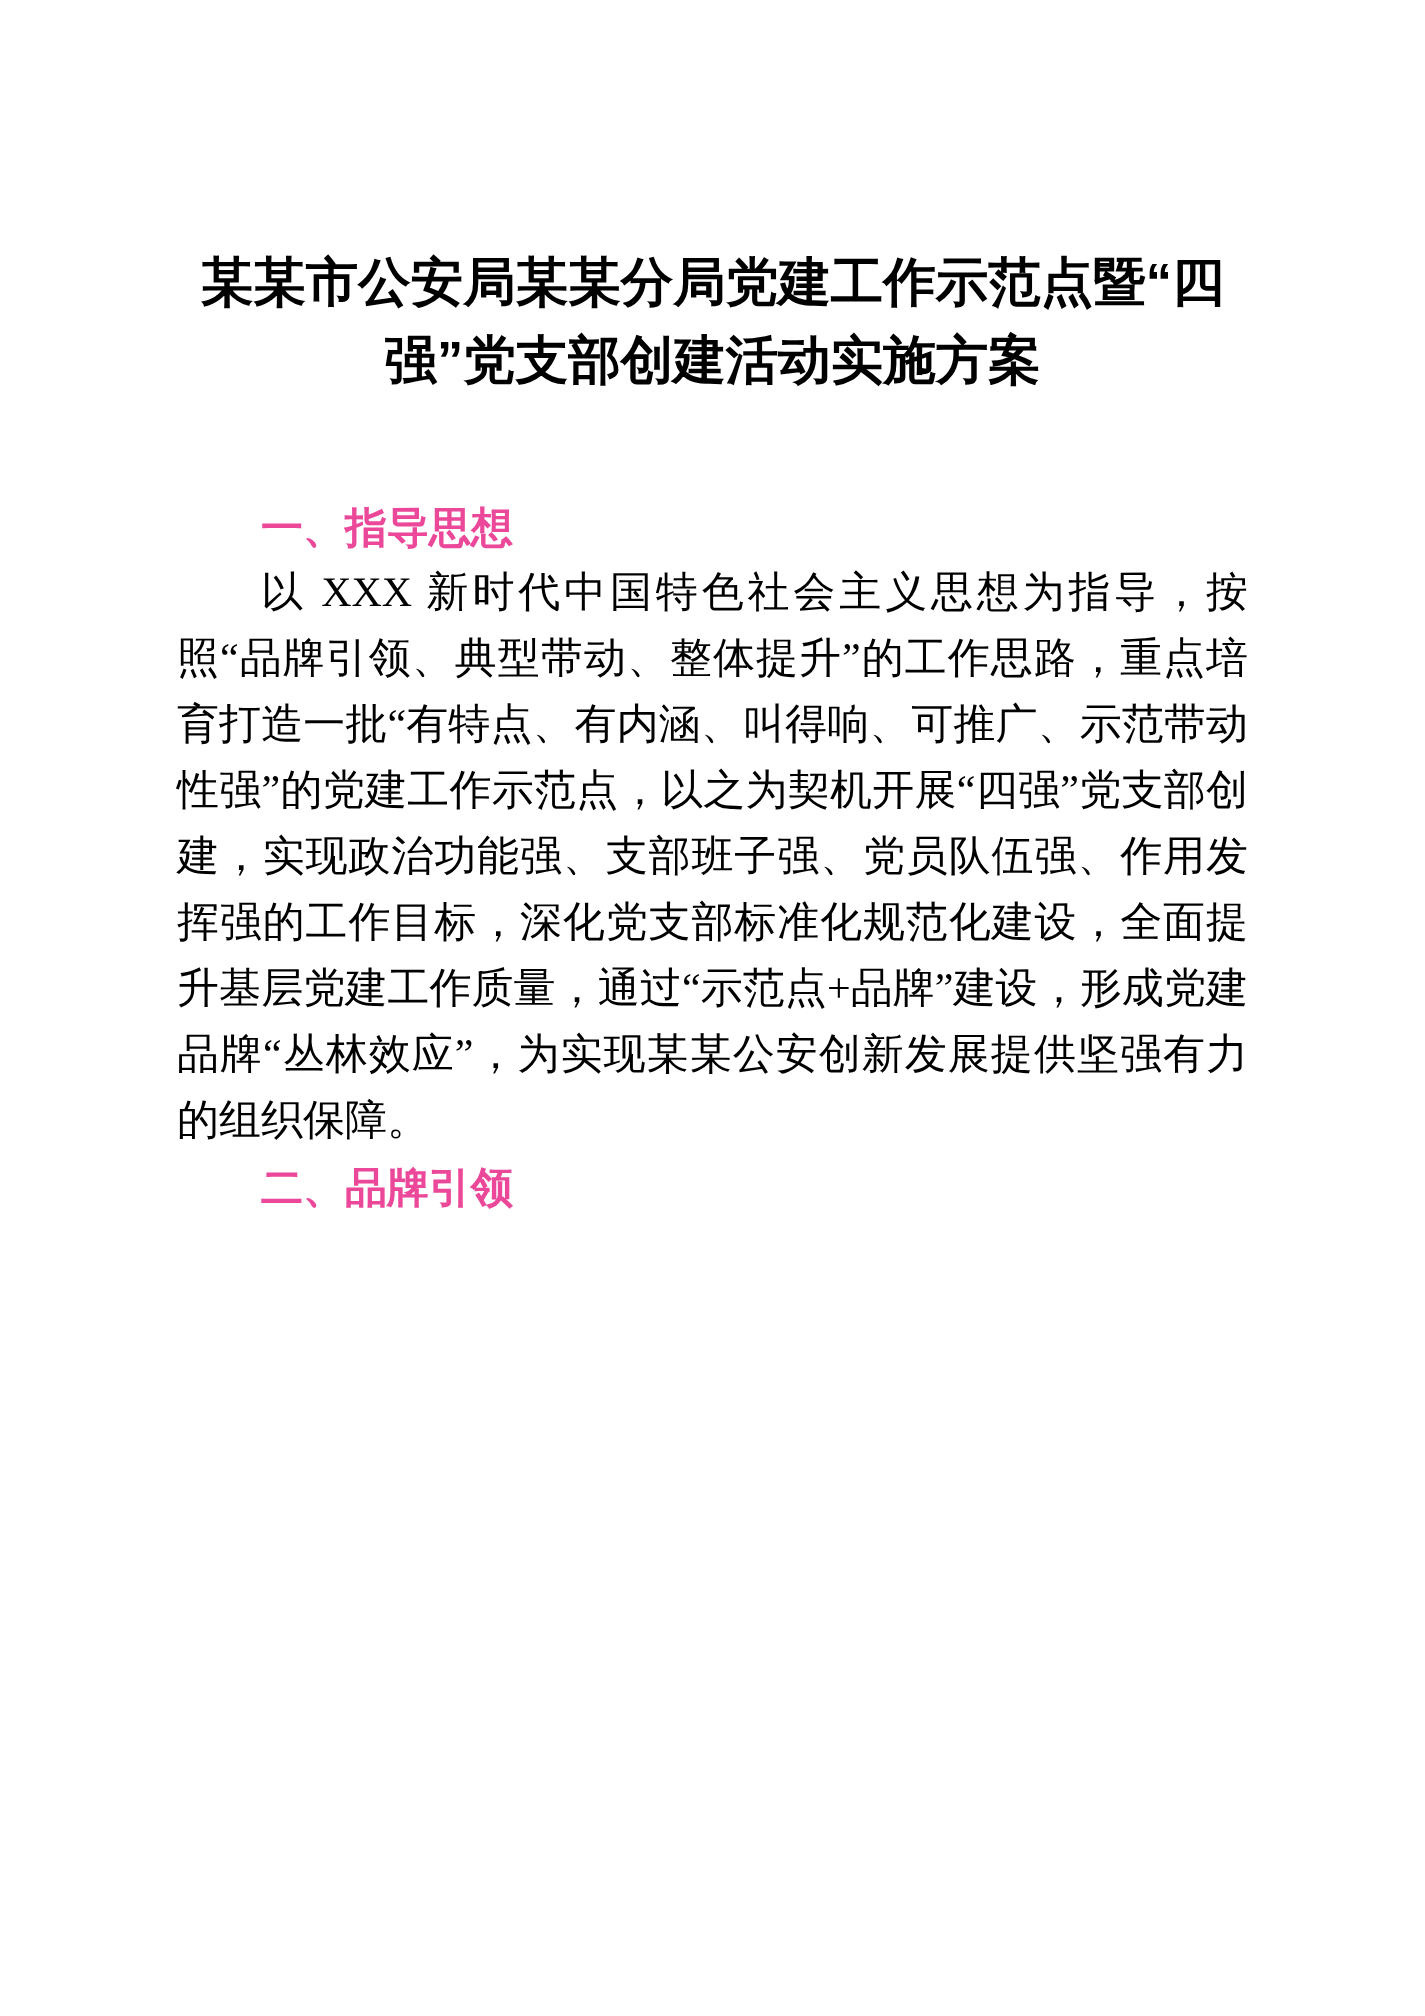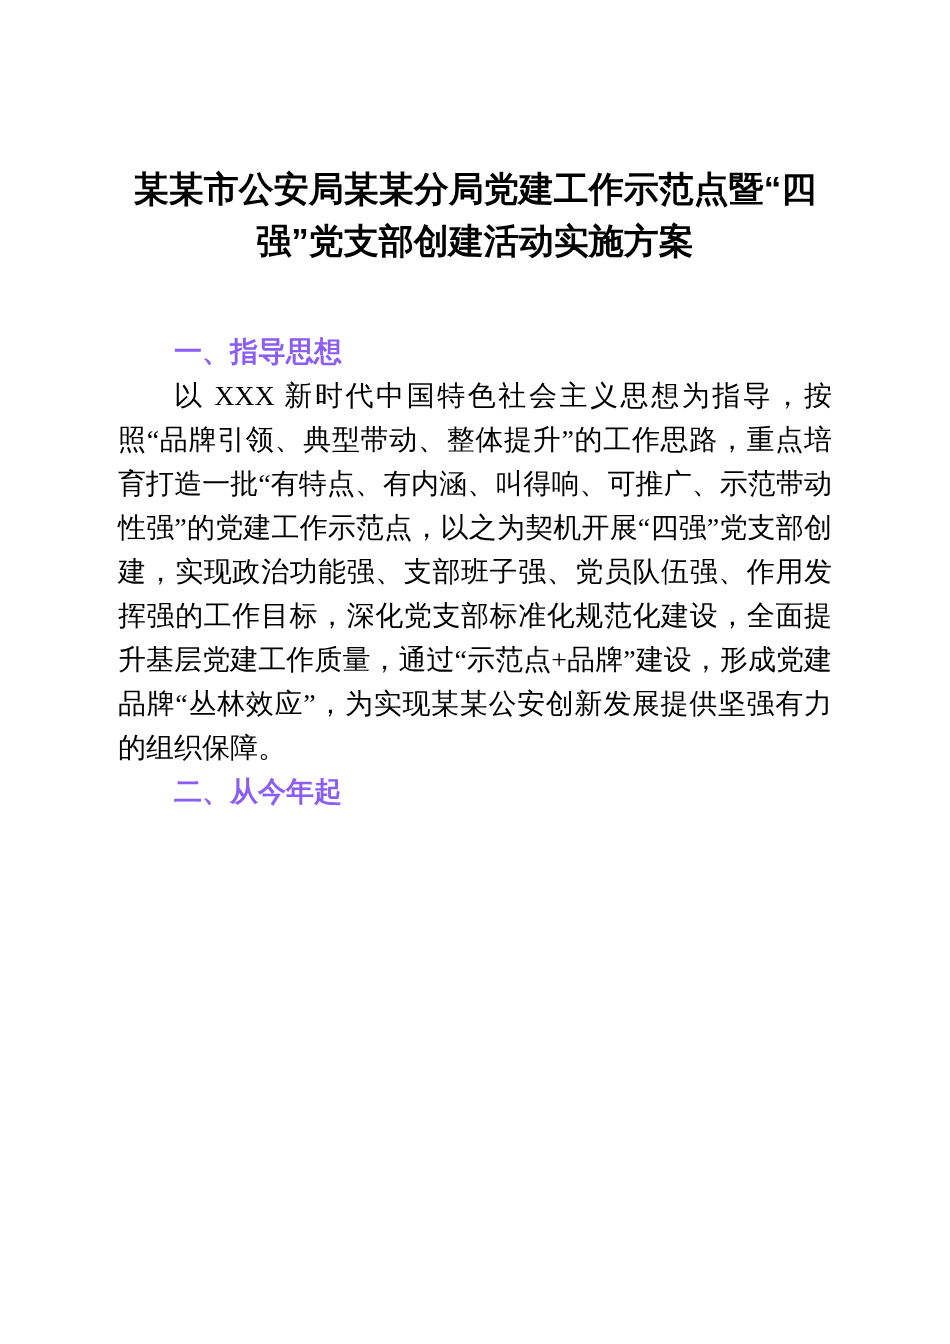--- a/index.html
+++ b/index.html
@@ -37,29 +37,29 @@
     color: #000000;
     word-break: break-all;
   }
   .section-heading {
     font-family: "Liberation Sans", "DejaVu Sans", sans-serif;
     font-weight: bold;
     font-size: 28px;
     line-height: 44px;
     text-indent: 2em;
     margin: 0;
-    color: #8b5cf6;
+    color: #ec4899;
   }
 </style>
 </head>
 <body>
 
 <div class="page">
   <h1 class="doc-title">某某市公安局某某分局党建工作示范点暨“四强”党支部创建活动实施方案</h1>
 
 
   <p class="section-heading">一、指导思想</p>
 
   <p class="para">以 XXX 新时代中国特色社会主义思想为指导，按照“品牌引领、典型带动、整体提升”的工作思路，重点培育打造一批“有特点、有内涵、叫得响、可推广、示范带动性强”的党建工作示范点，以之为契机开展“四强”党支部创建，实现政治功能强、支部班子强、党员队伍强、作用发挥强的工作目标，深化党支部标准化规范化建设，全面提升基层党建工作质量，通过“示范点+品牌”建设，形成党建品牌“丛林效应”，为实现某某公安创新发展提供坚强有力的组织保障。</p>
 
-  <p class="section-heading">二、从今年起</p>
+  <p class="section-heading">二、品牌引领</p>
 
 </div>
 
 </body></html>

